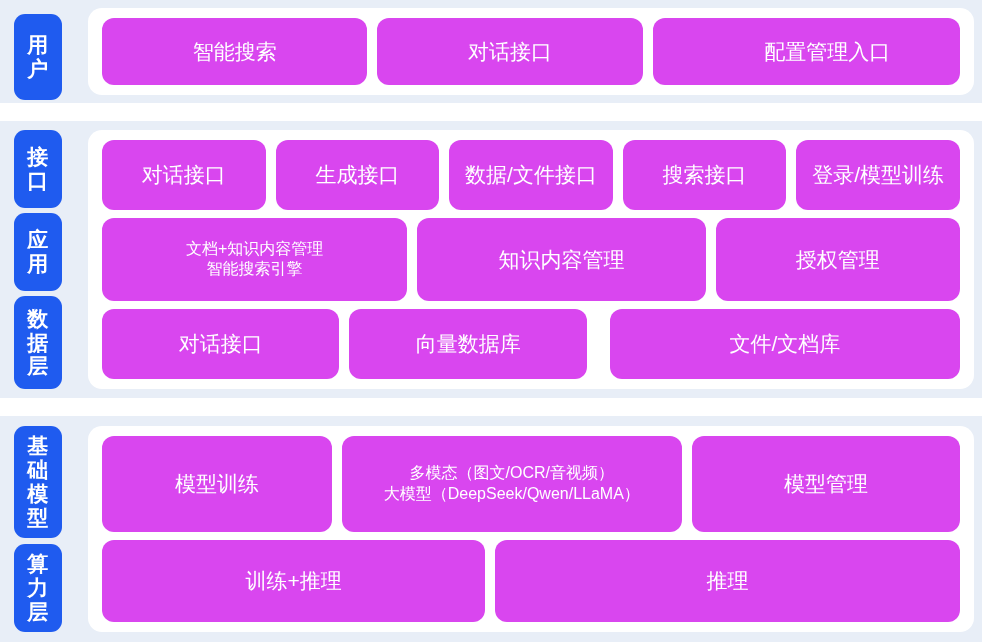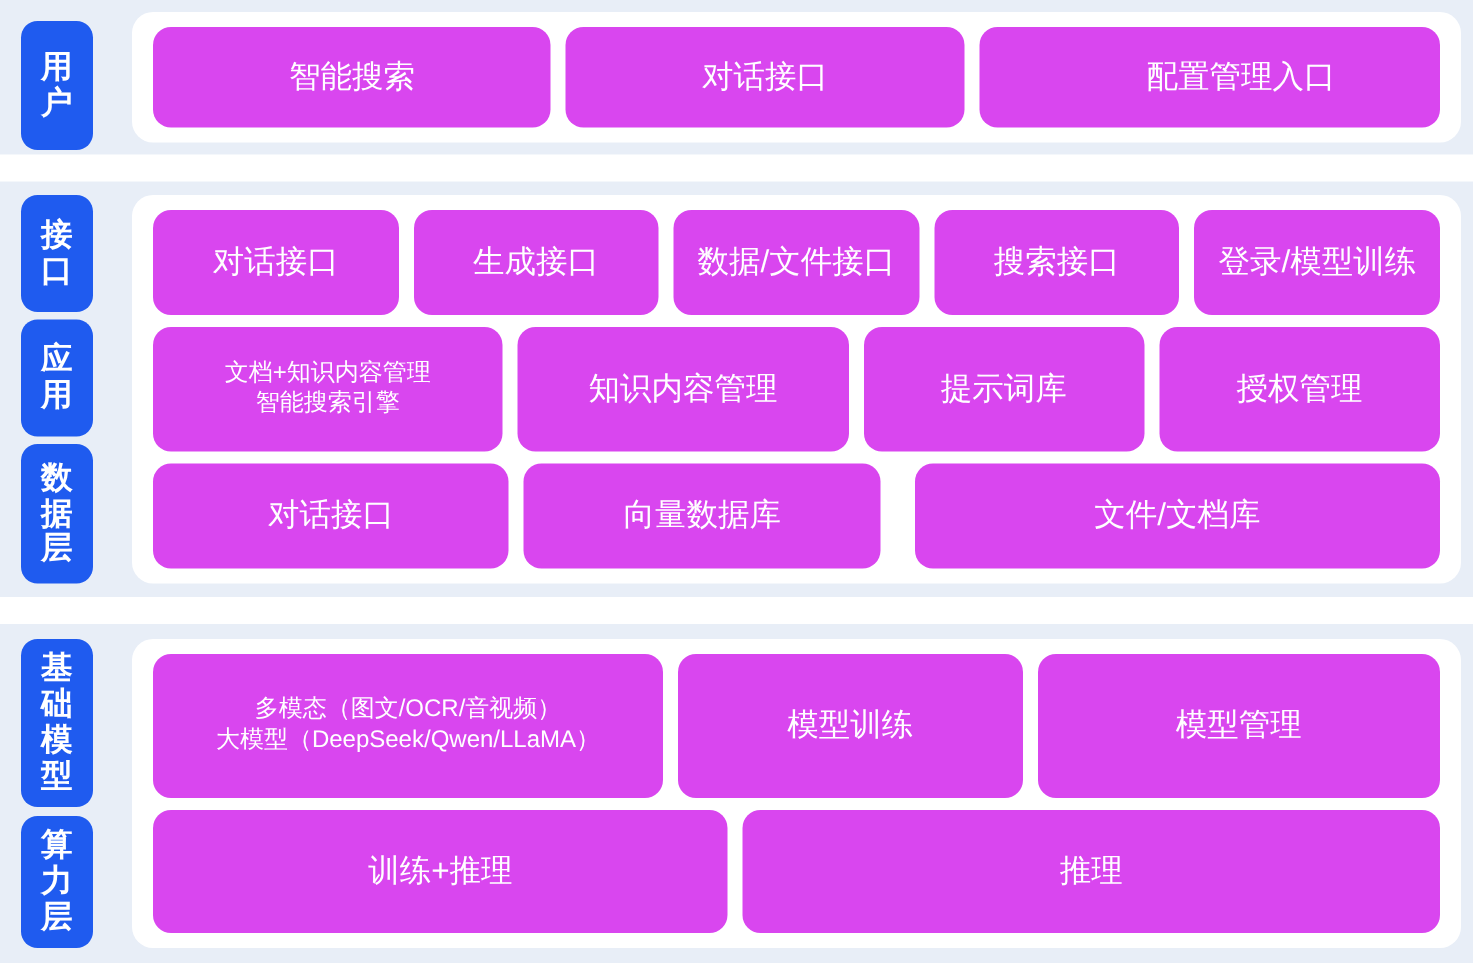--- a/index.html
+++ b/index.html
@@ -202,23 +202,20 @@
         </div>
         <div class="row">
           <div class="node two-line" style="flex: 1.06 1 0px;">
             <span class="line">文档+知识内容管理</span>
             <span class="line">智能搜索引擎</span>
           </div>
           <div class="node" style="flex: 1 1 0px;">
             <span class="line">知识内容管理</span>
           </div>
           <div class="node" style="flex: 0.84 1 0px;">
-            <span class="line">提示词库</span>
-          </div>
-          <div class="node" style="flex: 0.84 1 0px;">
             <span class="line">授权管理</span>
           </div>
         </div>
         <div class="row">
           <div class="node" style="flex: 1 1 0px;">
             <span class="line">对话接口</span>
           </div>
           <div class="node" style="flex: 1 1 0px;">
             <span class="line">向量数据库</span>
           </div>
@@ -240,27 +237,27 @@
           <span class="ch">型</span>
         </div>
         <div class="tab tab-compute-layer">
           <span class="ch">算</span>
           <span class="ch">力</span>
           <span class="ch">层</span>
         </div>
       </div>
     <div class="panel">
         <div class="row">
+          <div class="node" style="flex: 0.85 1 0px;">
+            <span class="line">模型训练</span>
+          </div>
           <div class="node two-line" style="flex: 1.28 1 0px;">
             <span class="line">多模态（图文/OCR/音视频）</span>
             <span class="line">大模型（DeepSeek/Qwen/LLaMA）</span>
           </div>
-          <div class="node" style="flex: 0.85 1 0px;">
-            <span class="line">模型训练</span>
-          </div>
           <div class="node" style="flex: 1 1 0px;">
             <span class="line">模型管理</span>
           </div>
         </div>
         <div class="row">
           <div class="node" style="flex: 1 1 0px;">
             <span class="line">训练+推理</span>
           </div>
           <div class="node" style="flex: 1.22 1 0px;">
             <span class="line">推理</span>

